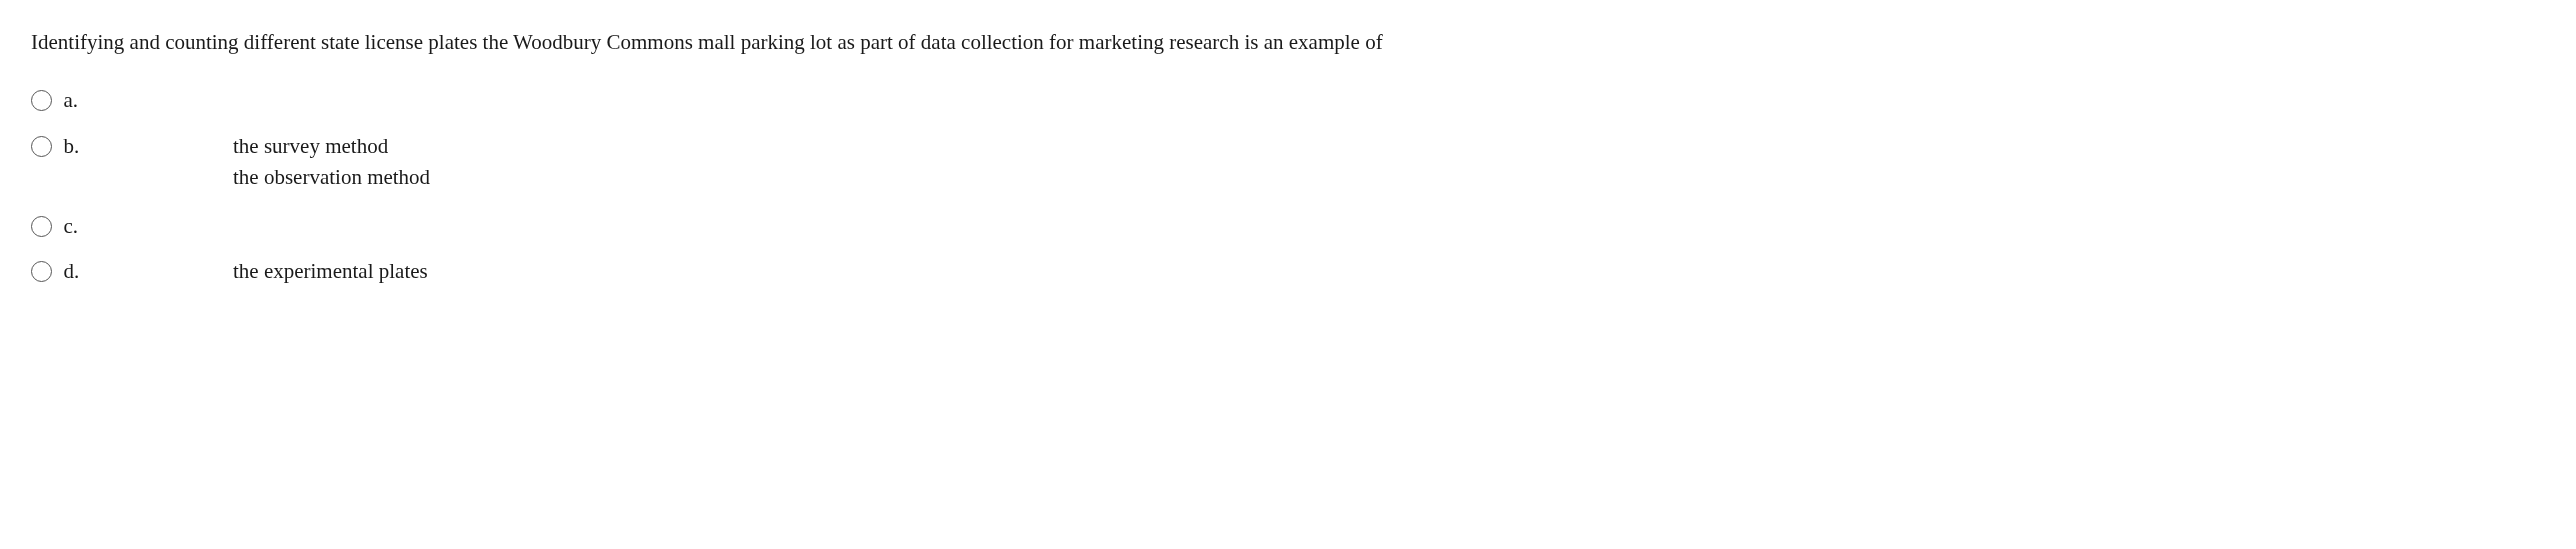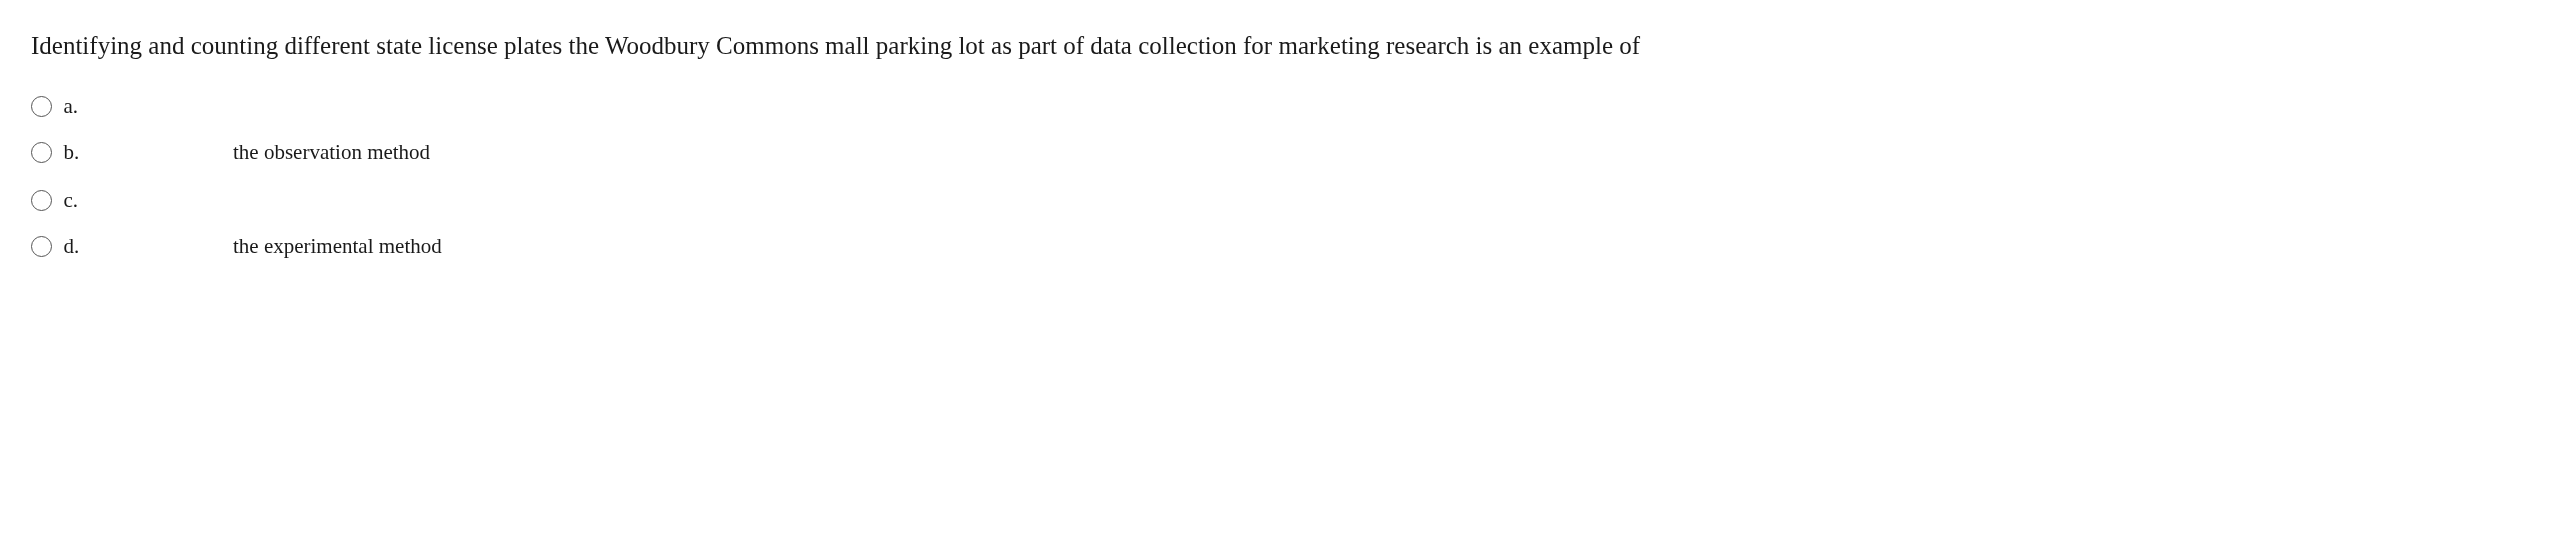--- a/index.html
+++ b/index.html
@@ -12,21 +12,21 @@
       background: #ffffff;
       font-family: Georgia, 'Times New Roman', Times, serif;
       font-size: 21px;
       color: #1a1a1a;
       padding: 27px 31px;
       width: 2576px;
       min-height: 549px;
     }
 
     .question-text {
-      font-size: 25px;
+      font-size: 21px;
       line-height: 1.5;
       margin-bottom: 27px;
       max-width: 2401px;
     }
 
     .options-list {
       list-style: none;
       padding: 0;
       margin: 0;
     }
@@ -93,38 +93,39 @@
         <span class="option-label">a.</span>
       </div>
     </li>
 
     <li class="option-item">
       <div class="option-radio-wrapper">
         <span class="option-radio"></span>
         <span class="option-label">b.</span>
       </div>
       <div class="option-text-wrapper">
+        <span class="option-text">the survey method</span>
         <span class="option-text-secondary">the observation method</span>
       </div>
     </li>
 
     <li class="option-item">
       <div class="option-radio-wrapper">
         <span class="option-radio"></span>
         <span class="option-label">c.</span>
       </div>
       <div class="option-text-wrapper">
       </div>
     </li>
 
     <li class="option-item">
       <div class="option-radio-wrapper">
         <span class="option-radio"></span>
         <span class="option-label">d.</span>
       </div>
       <div class="option-text-wrapper">
-        <span class="option-text">the experimental method</span>
+        <span class="option-text">the experimental plates</span>
       </div>
     </li>
 
   </ul>
 </div>
 
 
 </body></html>

